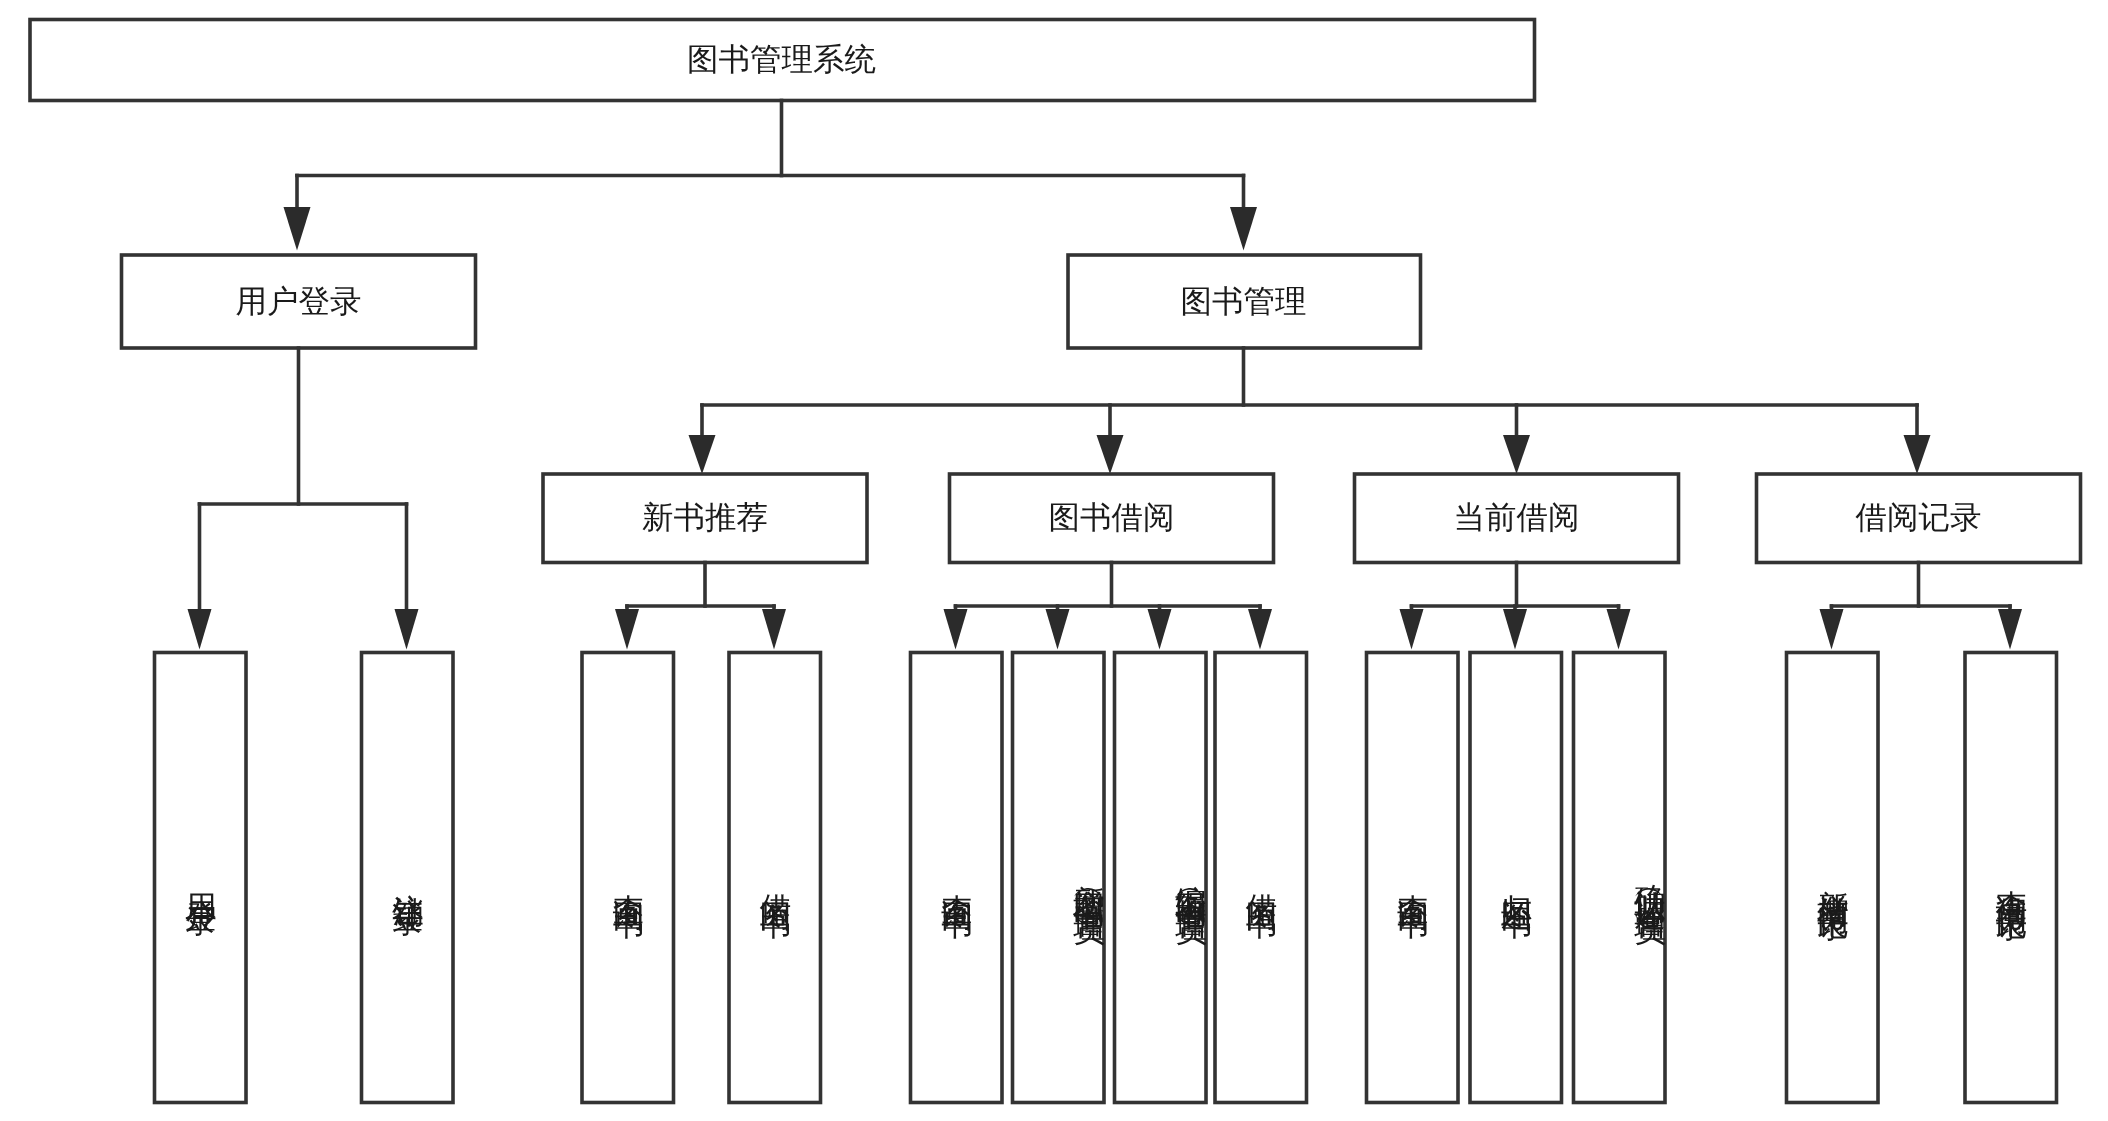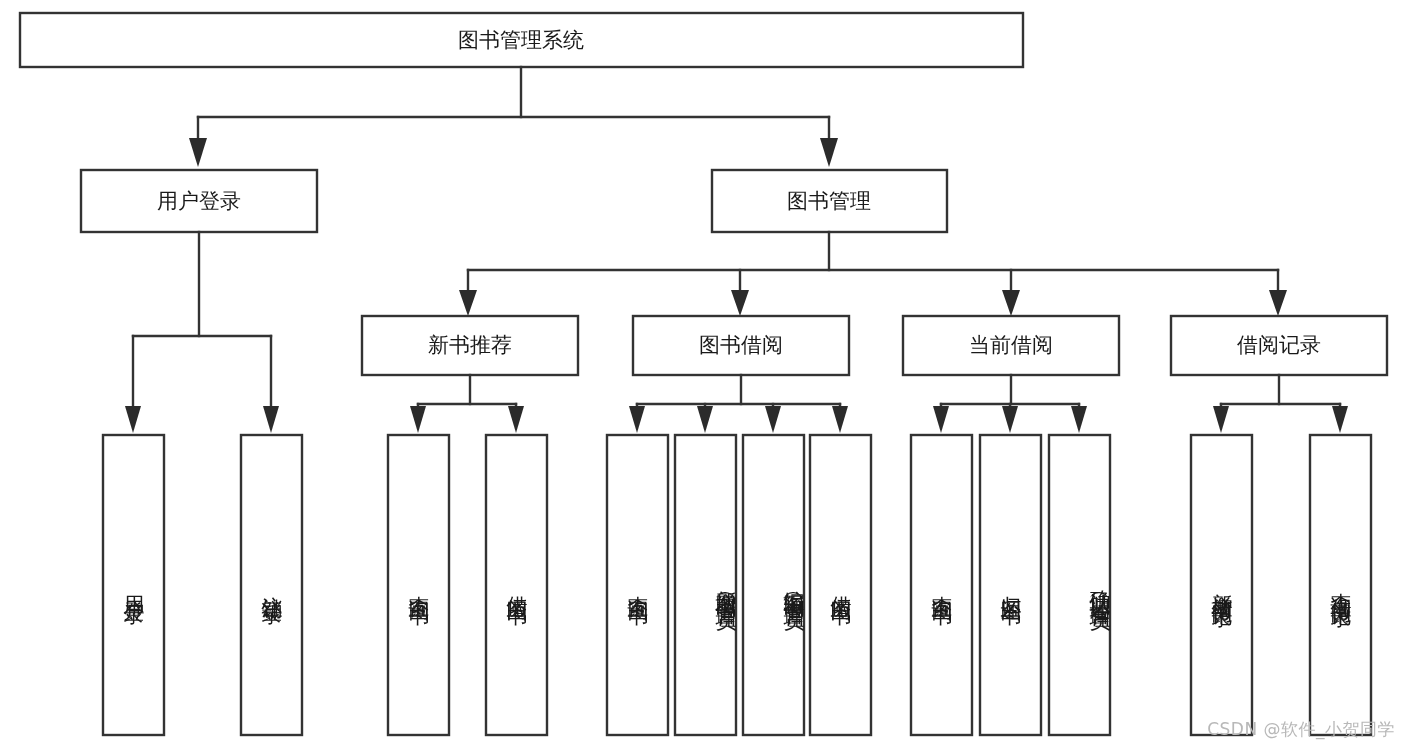--- a/index.html
+++ b/index.html
@@ -223,15 +223,14 @@
   <div class="leaf-label" style="left:743px; top:441px; width:61px; height:290px; display:flex; align-items:flex-start; justify-content:center;">编辑图书（管理员）</div>
   <div class="leaf-label" style="left:810px; top:435px; width:61px; height:300px; display:flex; align-items:center; justify-content:center;">借阅图书</div>
 
   <div class="leaf-label" style="left:911px; top:435px; width:61px; height:300px; display:flex; align-items:center; justify-content:center;">查询图书</div>
   <div class="leaf-label" style="left:980px; top:435px; width:61px; height:300px; display:flex; align-items:center; justify-content:center;">归还图书</div>
   <div class="leaf-label" style="left:1049px; top:441px; width:61px; height:290px; display:flex; align-items:flex-start; justify-content:center;">确认归还（管理员）</div>
 
   <div class="leaf-label" style="left:1191px; top:435px; width:61px; height:300px; display:flex; align-items:center; justify-content:center;">新增借阅记录</div>
   <div class="leaf-label" style="left:1310px; top:435px; width:61px; height:300px; display:flex; align-items:center; justify-content:center;">查询借阅记录</div>
 
-  <div class="watermark">CSDN @软件_小贺同学</div>
 
 </div>
 
 </body></html>

